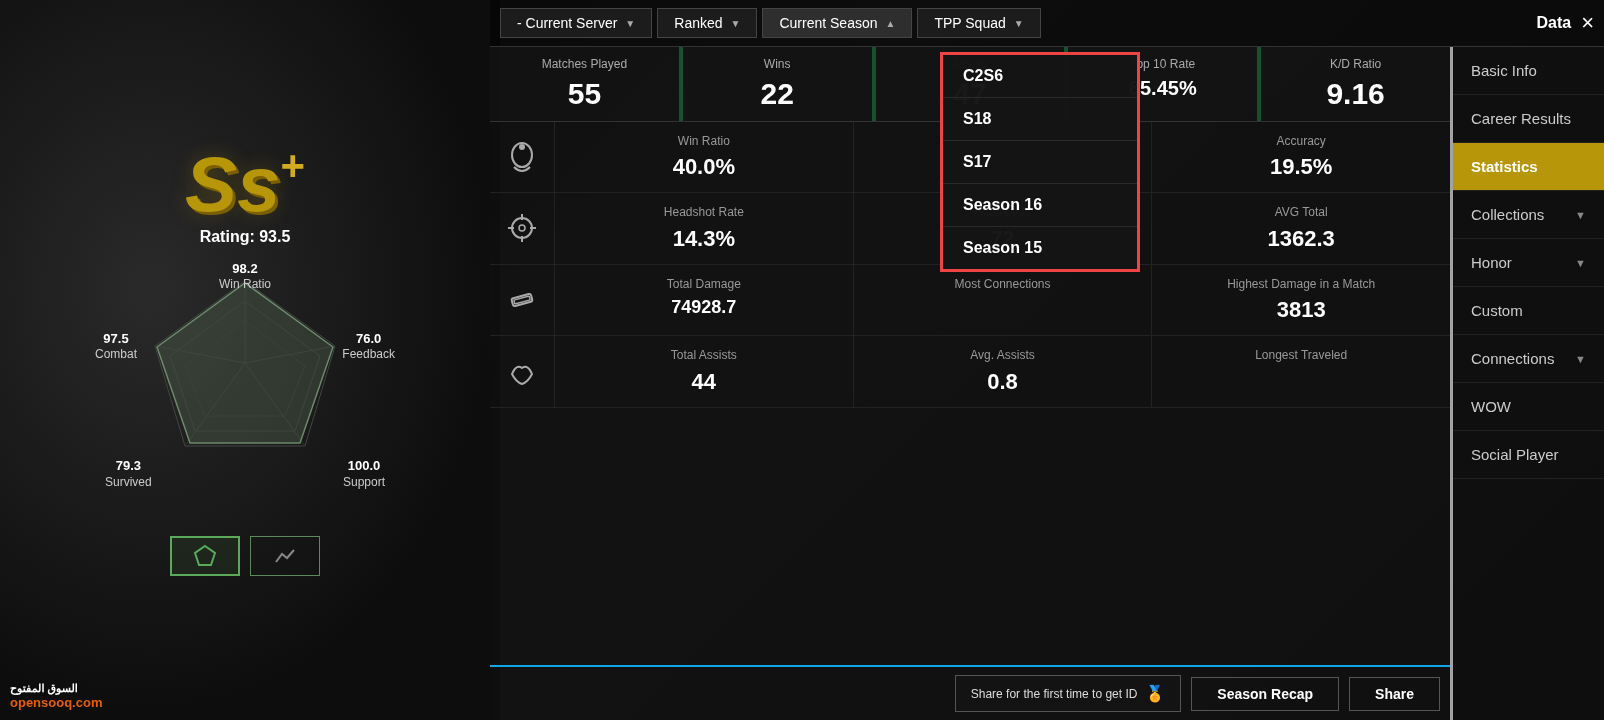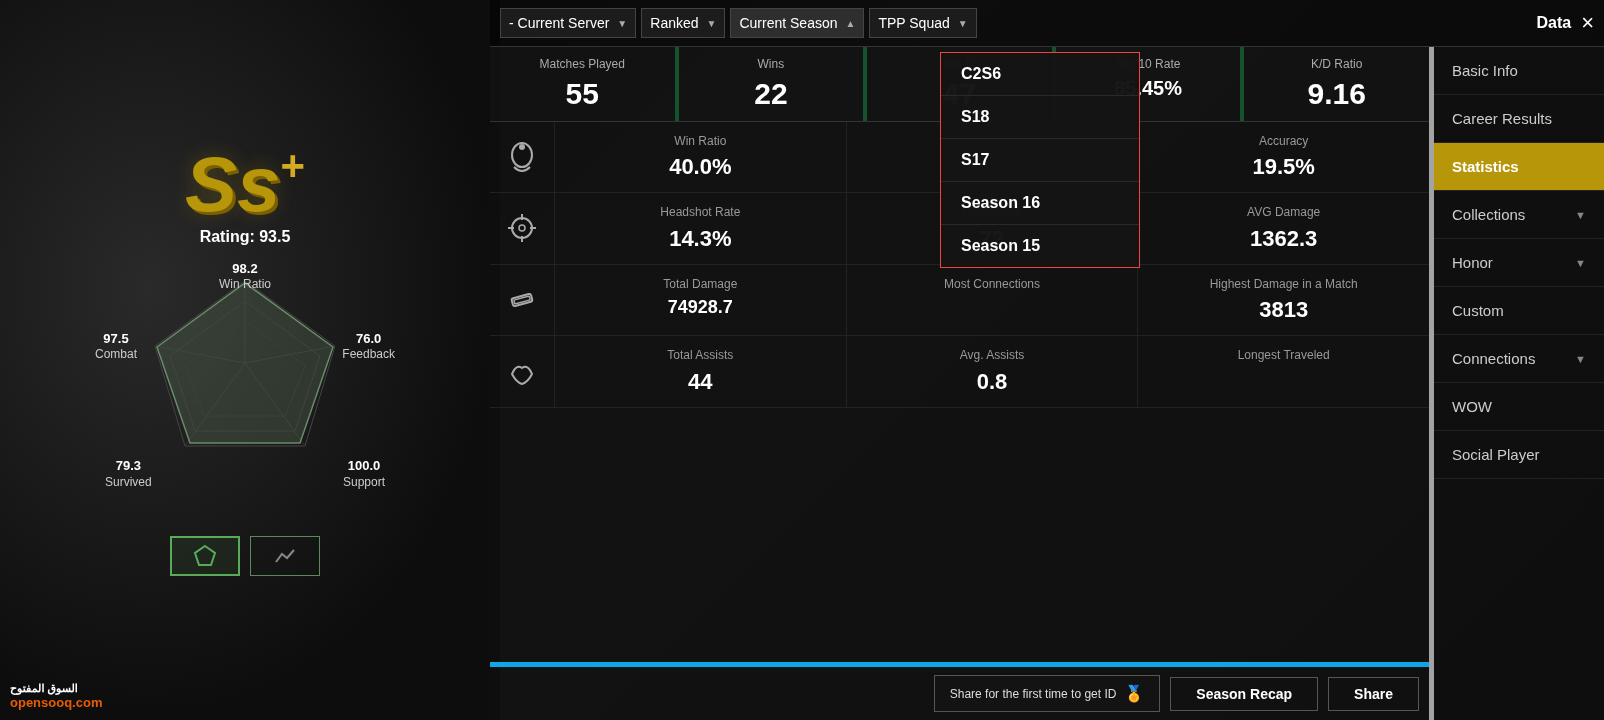--- a/index.html
+++ b/index.html
@@ -119,21 +119,21 @@
       padding: 8px 10px;
       background: rgba(0,0,0,0.5);
       gap: 5px;
       border-bottom: 1px solid #333;
     }
 
     .dropdown-btn {
       background: rgba(30,30,30,0.9);
       border: 1px solid #444;
       color: #ffffff;
-      padding: 6px 8px;
+      padding: 6px 16px;
       cursor: pointer;
       font-size: 14px;
       display: flex;
       align-items: center;
       gap: 8px;
       white-space: nowrap;
       justify-content: space-between;
     }
 
     .dropdown-btn .chevron {
@@ -161,21 +161,21 @@
       cursor: pointer;
     }
 
     
     .bottom-actions {
       padding: 8px 10px;
       display: flex;
       align-items: center;
       justify-content: flex-end;
       gap: 10px;
-      border-top: 5px solid #0ea5e9;
+      border-top: 2px solid #0ea5e9;
     }
 
     .share-tooltip {
       background: rgba(20,20,20,0.95);
       border: 1px solid #555;
       padding: 8px 15px;
       color: #ddd;
       font-size: 12px;
       display: flex;
       align-items: center;
@@ -187,23 +187,23 @@
       border: 1px solid #555;
       color: #ffffff;
       padding: 8px 25px;
       cursor: pointer;
       font-size: 14px;
       font-weight: 600;
     }
 
     
     .right-sidebar {
-      width: 175px;
+      width: 154px;
       background: rgba(15,15,15,0.95);
-      border-left: 5px solid #a3a3a3;
+      border-left: 3px solid #a3a3a3;
       display: flex;
       flex-direction: column;
     }
 
     .sidebar-item {
       padding: 15px 18px;
       color: #cccccc;
       font-size: 15px;
       cursor: pointer;
       border-bottom: 1px solid #222;
@@ -223,21 +223,21 @@
       color: #888;
     }
 
     
     .dropdown-overlay {
       position: absolute;
       top: 52px;
       left: 940px;
       width: 200px;
       background: rgba(20,20,20,0.98);
-      border: 1px solid #ef4444;
+      border: 3px solid #ef4444;
       z-index: 100;
     }
 
     .dropdown-item {
       padding: 12px 20px;
       color: #ffffff;
       font-size: 16px;
       font-weight: 600;
       cursor: pointer;
       border-bottom: 1px solid #2a2a2a;
@@ -519,21 +519,21 @@
             <div class="sdr-cells">
               <div class="sdr-cell">
                 <div class="sdr-label">Headshot Rate</div>
                 <div class="sdr-value">14.3%</div>
               </div>
               <div class="sdr-cell">
                 <div class="sdr-label">Headshots</div>
                 <div class="sdr-value">72</div>
               </div>
               <div class="sdr-cell">
-                <div class="sdr-label">AVG Damage</div>
+                <div class="sdr-label">AVG Total</div>
                 <div class="sdr-value">1362.3</div>
               </div>
             </div>
           </div>
 
           <div class="sdr">
             <div class="sdr-icon">
               <svg width="36" height="36" viewBox="0 0 36 36">
                 <rect x="8" y="14" width="20" height="8" rx="2" fill="none" stroke="#aaa" stroke-width="2" transform="rotate(-15 18 18)"></rect>
                 <rect x="10" y="16" width="16" height="4" rx="1" fill="none" stroke="#aaa" stroke-width="1.5" transform="rotate(-15 18 18)"></rect>

